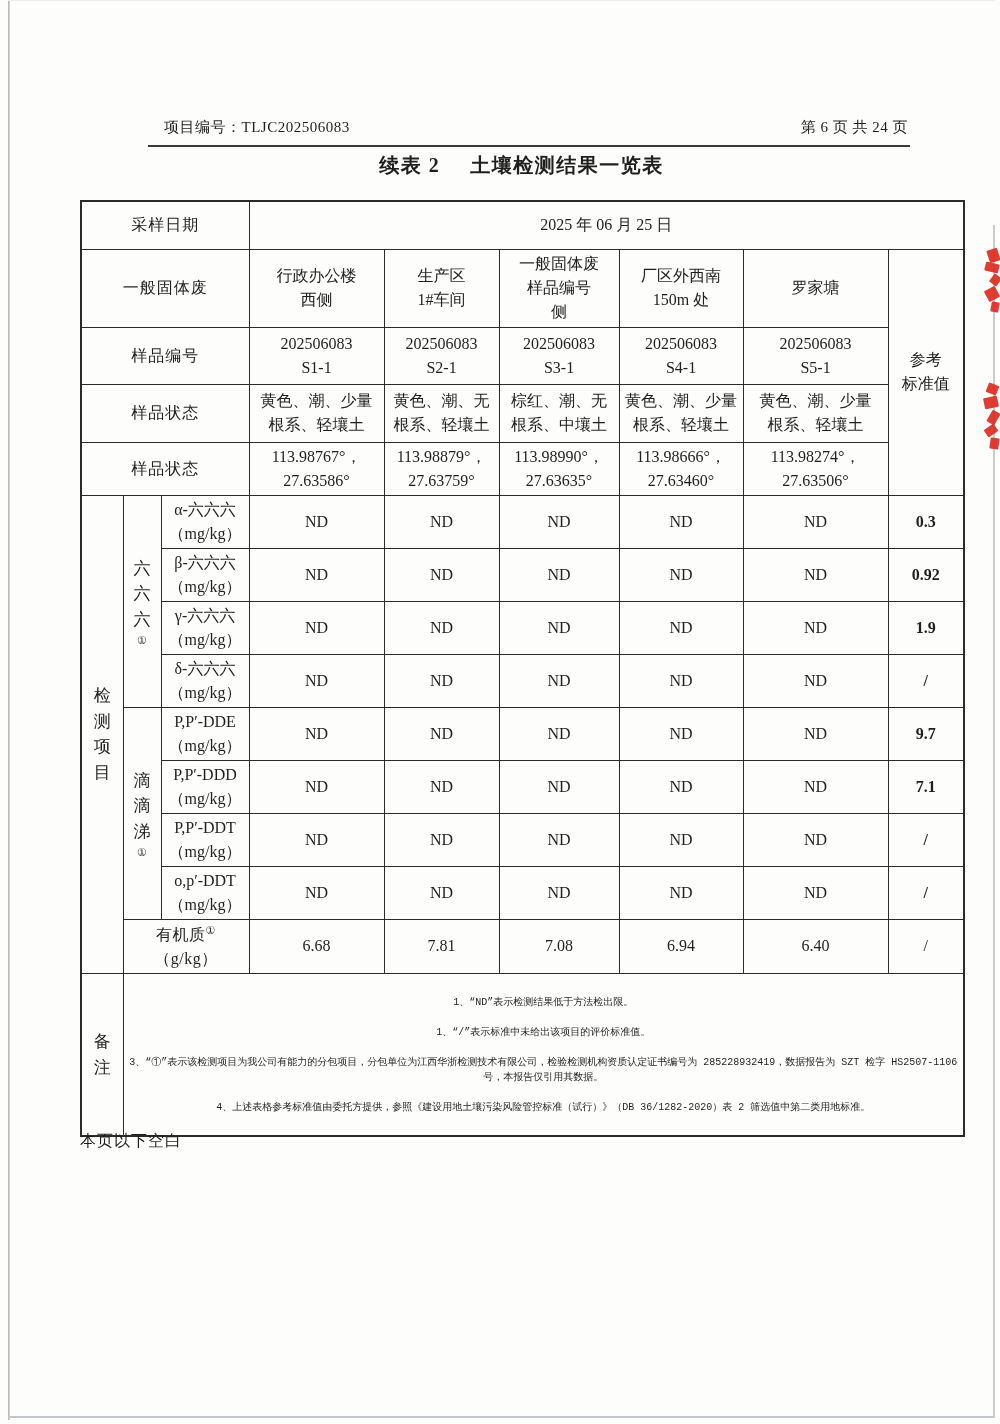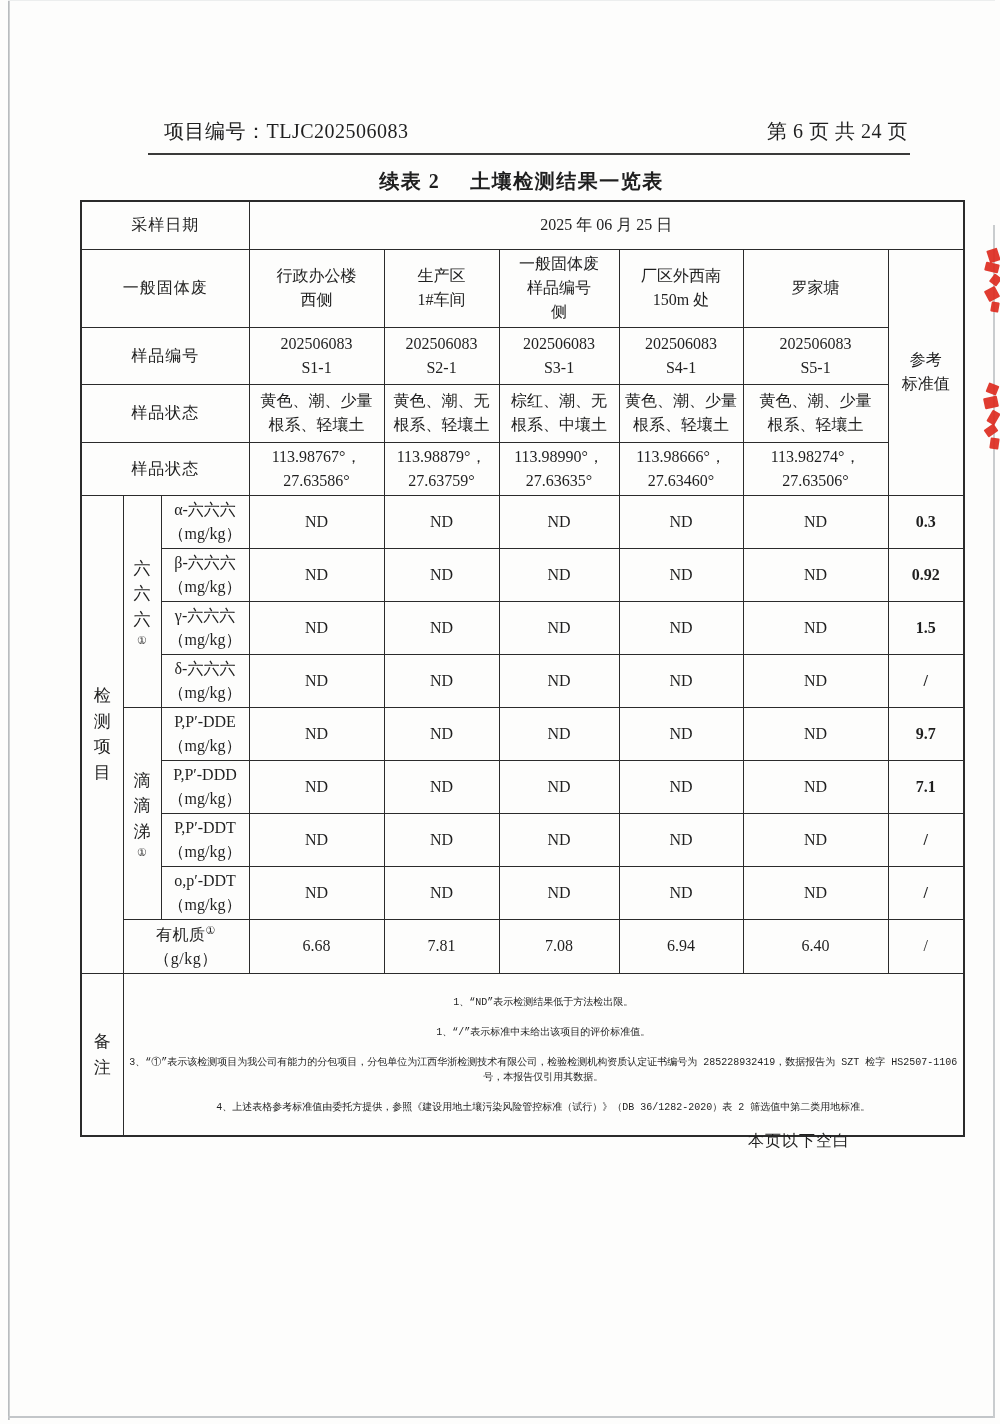--- a/index.html
+++ b/index.html
@@ -13,26 +13,26 @@
   
   .edge { position:absolute; background:#b8bcbf; }
   .edge-left   { left:8px; top:0; bottom:4px; width:2px; background:linear-gradient(to right,#aeb2b5,#d8dadb); }
   .edge-bottom { left:8px; right:5px; bottom:6px; height:2px; background:#c3c6c9; }
   .edge-right  { right:5px; top:225px; bottom:6px; width:2px; background:#c9cccE; }
   .edge-top    { left:8px; right:5px; top:0; height:1px; background:#eceeee; }
 
   .doc-header {
     position:absolute; left:148px; top:118px; width:762px;
     display:flex; justify-content:space-between; align-items:flex-end;
-    font-size:20px; padding:0 2px 8px 16px;
+    font-size:15px; padding:0 2px 8px 16px;
     border-bottom:2px solid #3a3a3a;
     letter-spacing:0.5px;
   }
   .doc-title {
-    position:absolute; left:80px; top:168px; width:883px;
+    position:absolute; left:80px; top:152px; width:883px;
     text-align:center; font-size:20px; font-weight:bold; letter-spacing:1.5px;
   }
   .doc-title .gap { display:inline-block; width:30px; }
 
   table.results {
     position:absolute; left:80px; top:200px; width:883px;
     border-collapse:collapse; table-layout:fixed;
     border:2px solid #2b2b2b;
     font-size:16px;
   }
@@ -54,21 +54,21 @@
   td.notes {
     text-align:left; vertical-align:middle;
     padding:8px 12px 8px 13px; line-height:1.82; font-size:10px;
     white-space:normal;
     font-family:Liberation Mono, monospace;
   }
   td.remark-lab { line-height:2.3; font-size:17px; }
 
   .footer-note {
     position:absolute; left:80px; top:1131px; width:770px;
-    text-align:right; font-size:16px; letter-spacing:1px;
+    text-align:left; font-size:16px; letter-spacing:1px;
   }
 
   
   .seal-frag { position:absolute; background:#dd2b20; opacity:.92; border-radius:1px; }
 </style>
 </head>
 <body>
 
 <div class="page">
 
@@ -191,21 +191,21 @@
       <td class="ref">0.92</td>
     </tr>
     <tr style="height:53px">
       <td class="item">γ-六六六
 （mg/kg）</td>
       <td>ND</td>
       <td>ND</td>
       <td>ND</td>
       <td>ND</td>
       <td>ND</td>
-      <td class="ref">1.5</td>
+      <td class="ref">1.9</td>
     </tr>
     <tr style="height:53px">
       <td class="item">δ-六六六
 （mg/kg）</td>
       <td>ND</td>
       <td>ND</td>
       <td>ND</td>
       <td>ND</td>
       <td>ND</td>
       <td class="ref">/</td>

